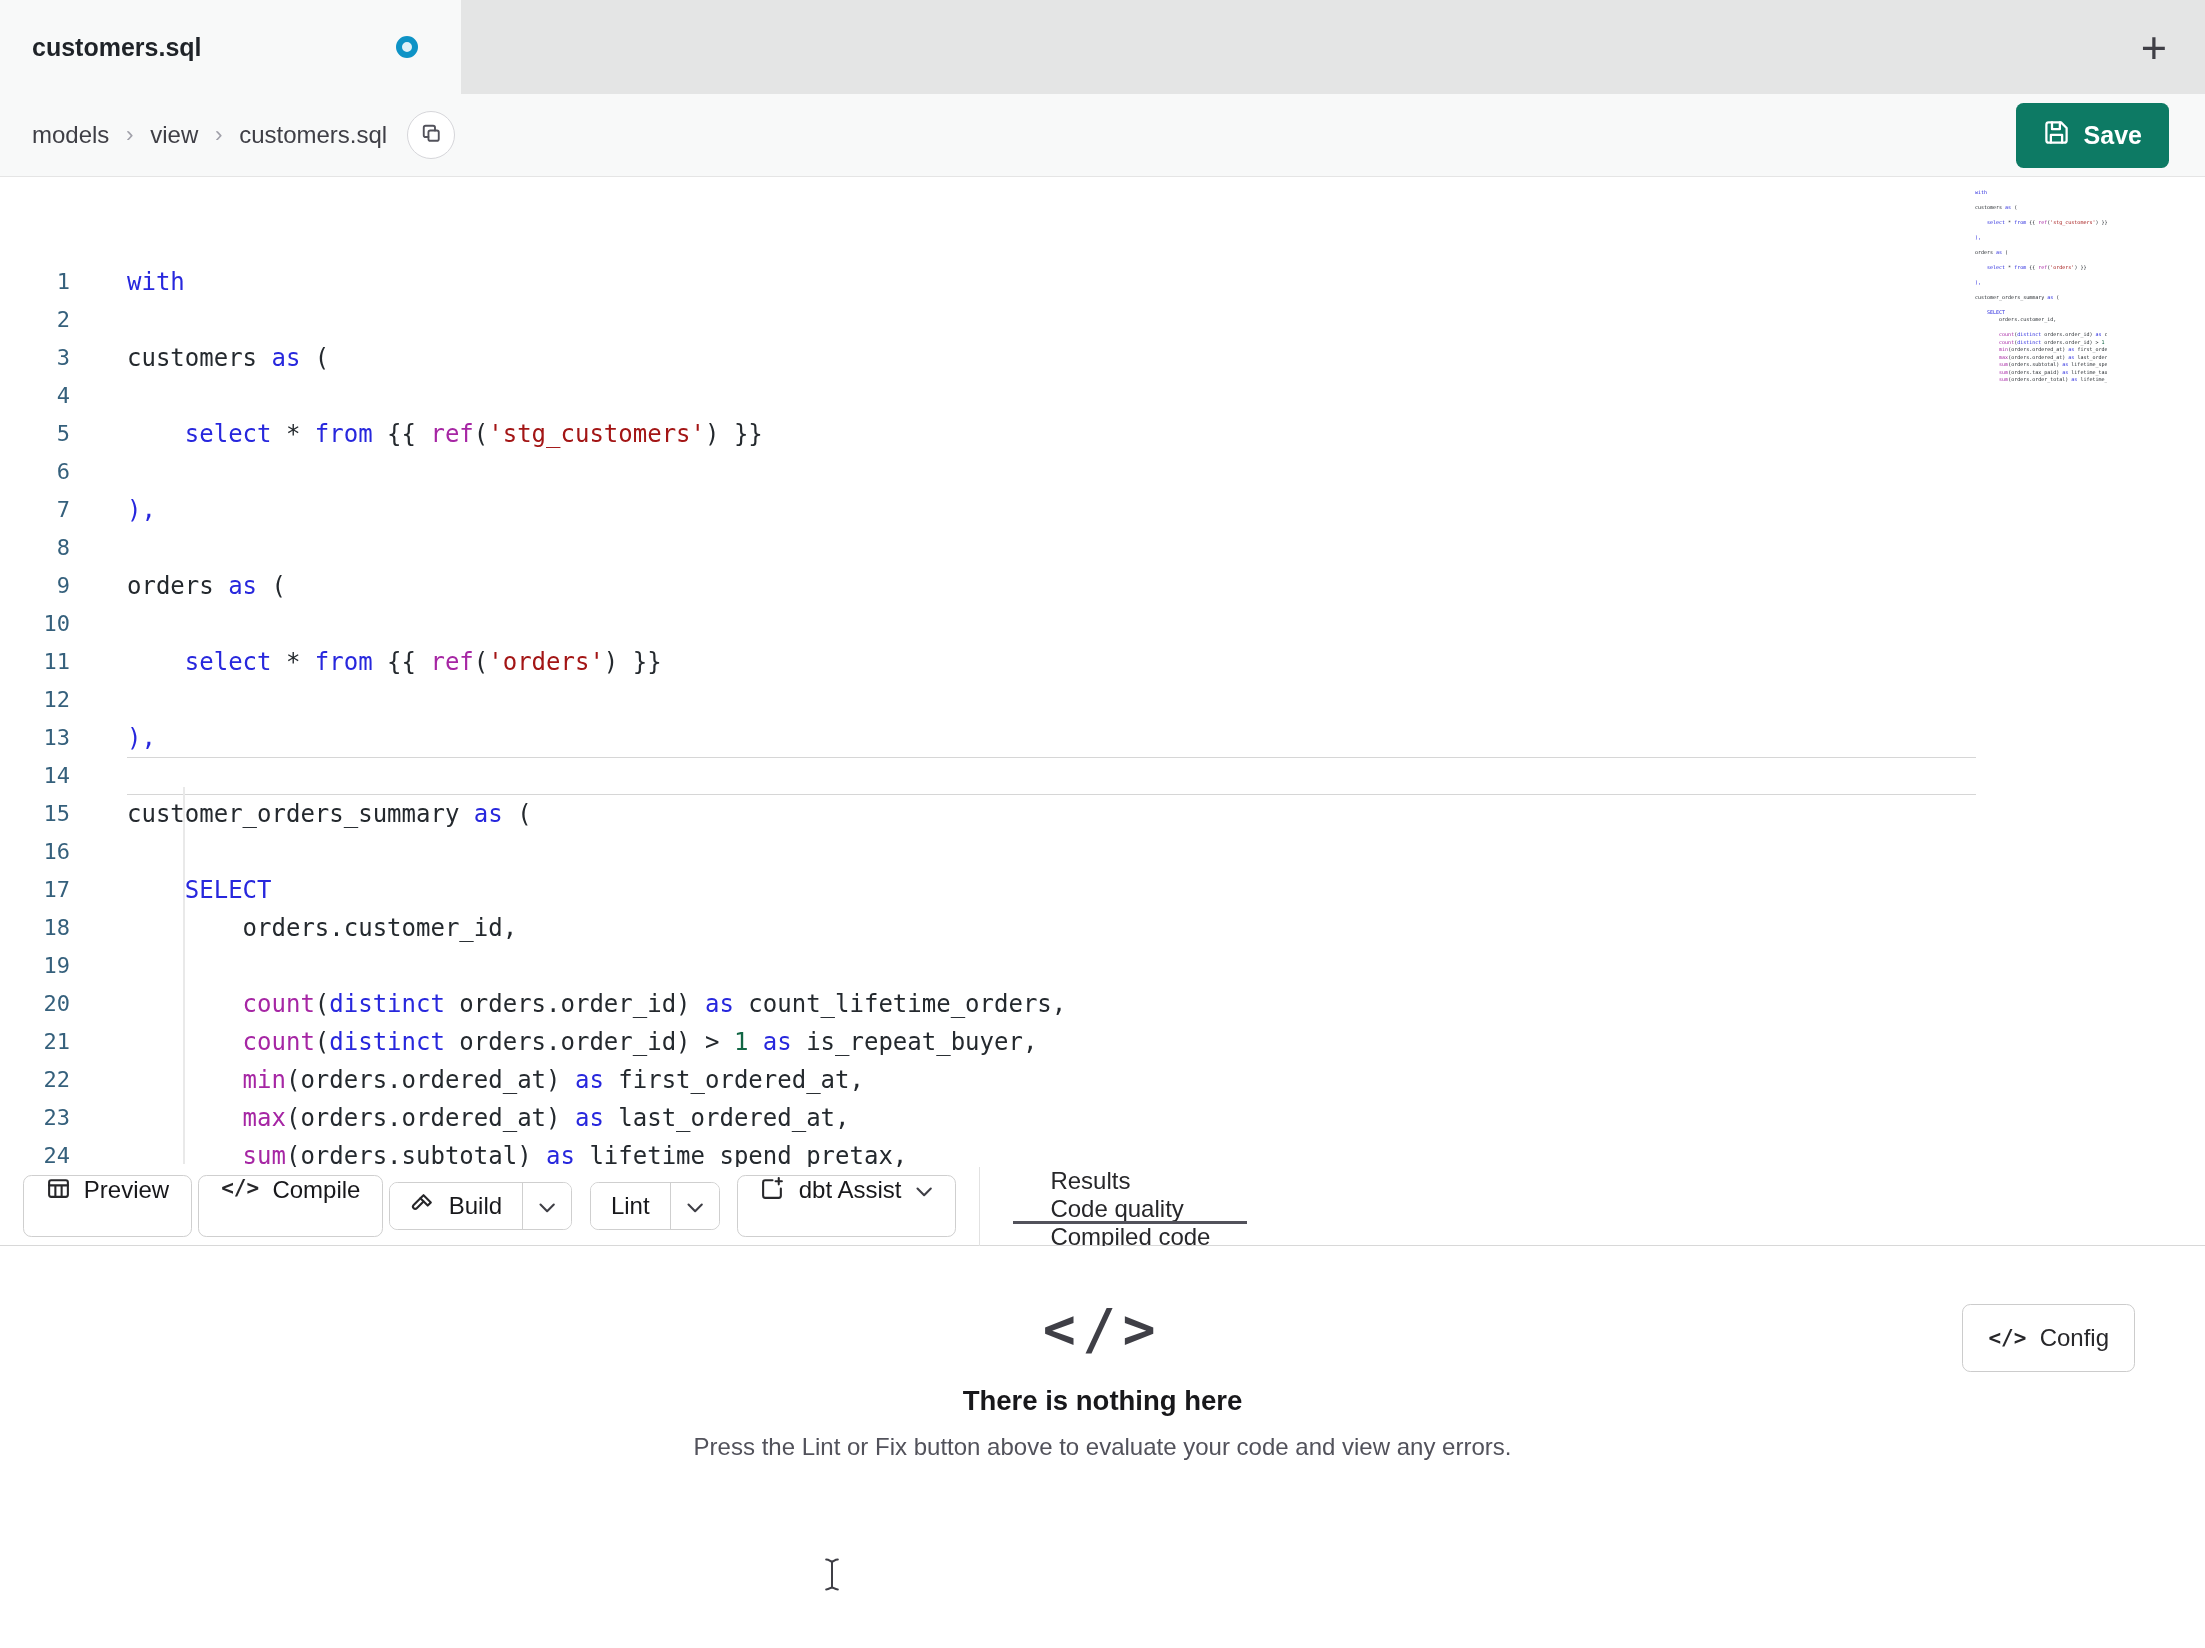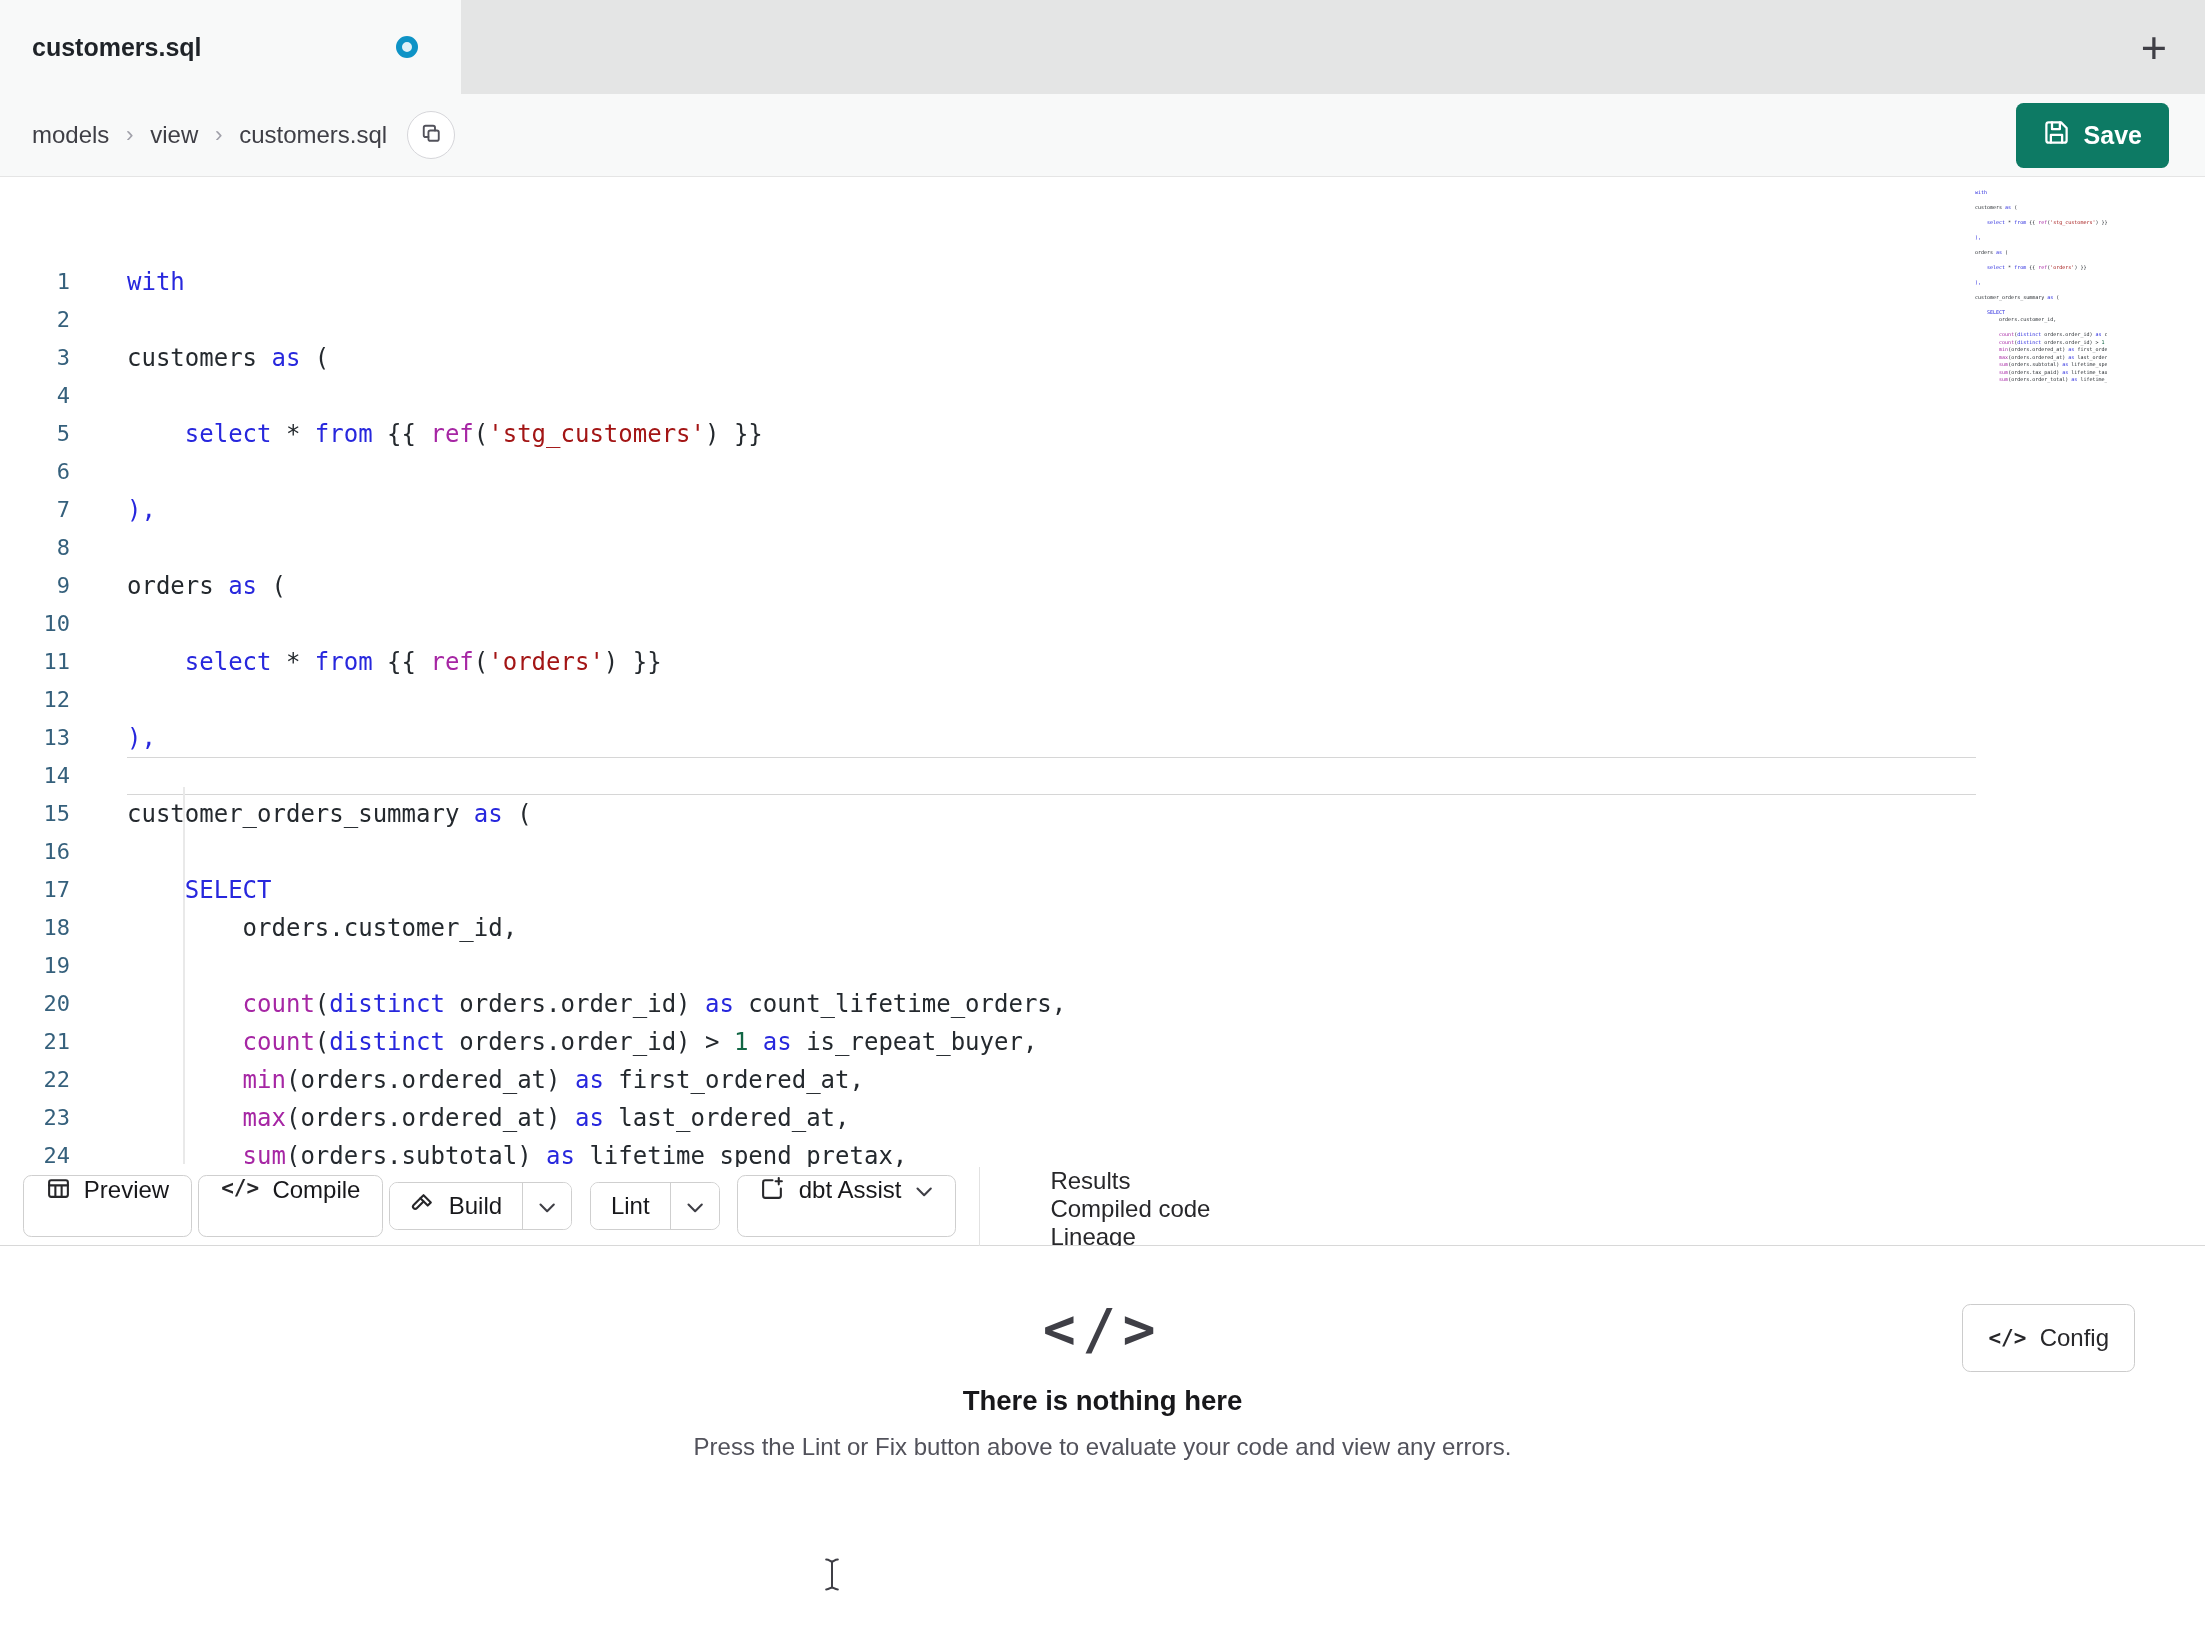--- a/index.html
+++ b/index.html
@@ -178,20 +178,21 @@
         <svg width="18.3" height="11.7" viewBox="0 0 22 14" fill="none" stroke="#3f3f46" stroke-width="2.5" stroke-linecap="round" stroke-linejoin="round">
             <path d="M3 3l8 8 8-8"></path>
           </svg>
       </span>
     </button>
 
     <div class="toolbar-divider"></div>
 
     <nav class="rtabs">
       <div class="rtab">Results</div>
+      <div class="rtab active">Code quality</div>
       <div class="rtab">Compiled code</div>
       <div class="rtab">Lineage</div>
     </nav>
   </div>
 
   <section class="results">
     <button class="config-btn">
       <span class="code-glyph-sm">&lt;/&gt;</span>
       <span>Config</span>
     </button>

